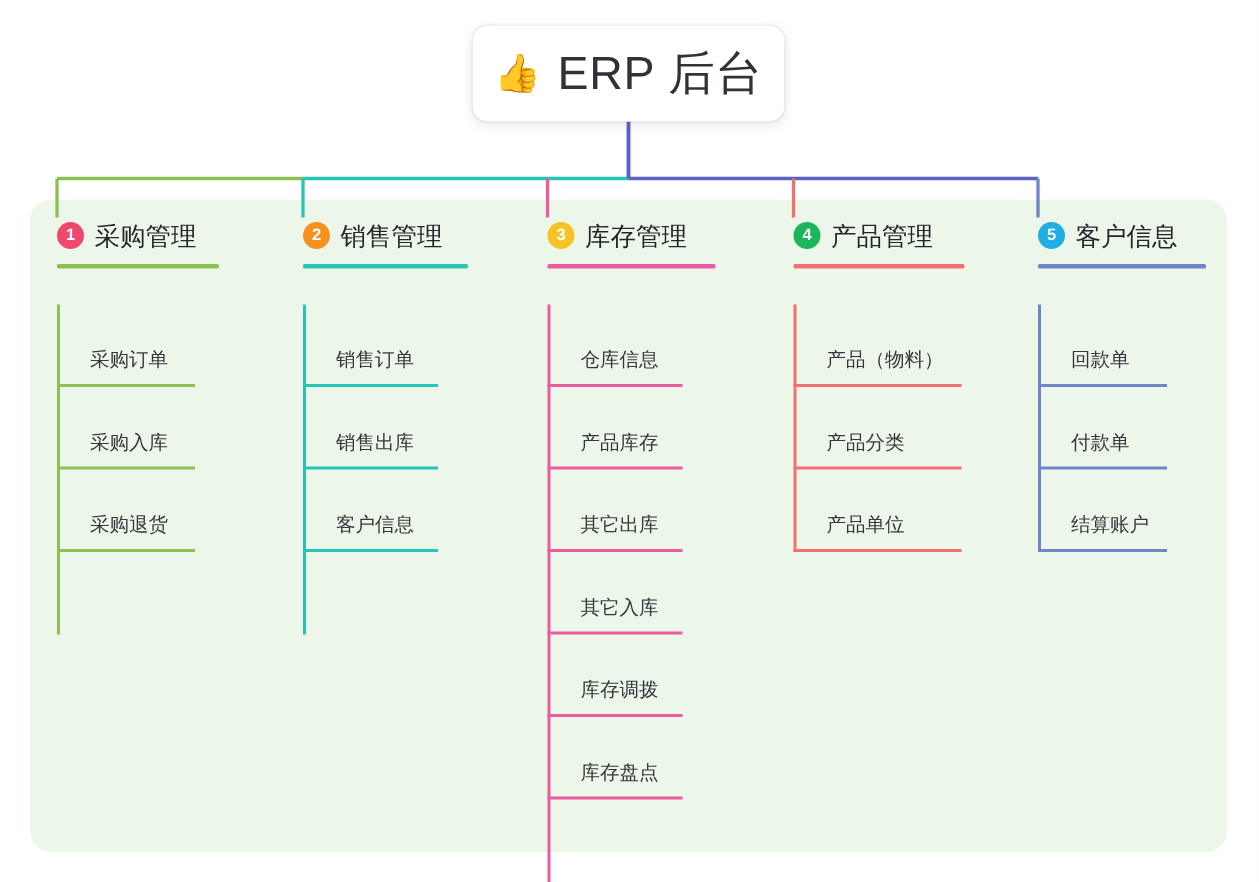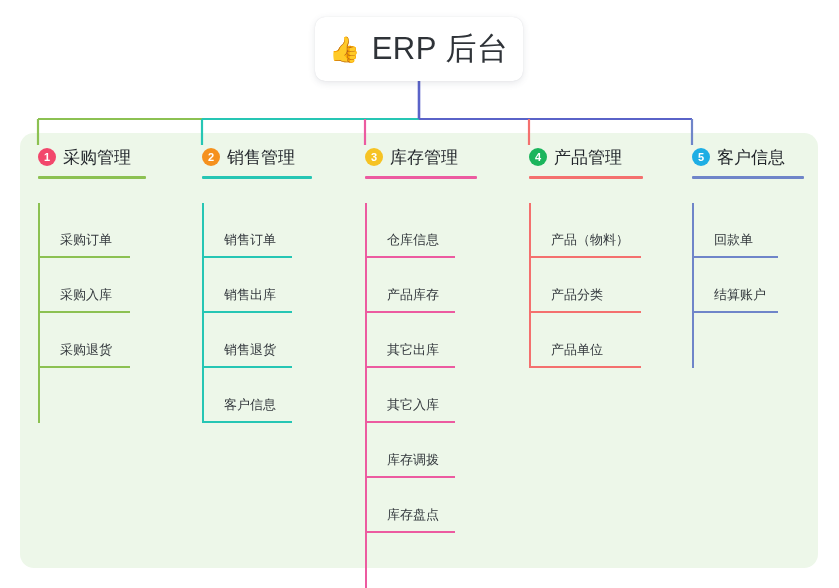--- a/index.html
+++ b/index.html
@@ -196,24 +196,20 @@
           <div class="spine" style="background: rgb(38, 198, 180); height: 220px;"></div>
           <div class="leaf">
             <span class="leaf-label">销售订单</span>
             <div class="leaf-rule" style="width: 90px; background: rgb(38, 198, 180);"></div>
           </div>
           <div class="leaf">
             <span class="leaf-label">销售出库</span>
             <div class="leaf-rule" style="width: 90px; background: rgb(38, 198, 180);"></div>
           </div>
           <div class="leaf">
-            <span class="leaf-label">销售退货</span>
-            <div class="leaf-rule" style="width: 90px; background: rgb(38, 198, 180);"></div>
-          </div>
-          <div class="leaf">
             <span class="leaf-label">客户信息</span>
             <div class="leaf-rule" style="width: 90px; background: rgb(38, 198, 180);"></div>
           </div>
         </div>
       </div>
       <div class="column" style="left: 365px;">
         <div class="col-head">
           <span class="badge" style="background: rgb(246, 195, 36);">3</span>
           <span class="col-title">库存管理</span>
           <div class="head-rule" style="width: 112px; background: rgb(236, 91, 160);"></div>
@@ -274,20 +270,24 @@
           <span class="col-title">客户信息</span>
           <div class="head-rule" style="width: 112px; background: rgb(111, 133, 201);"></div>
         </div>
         <div class="leaves">
           <div class="spine" style="background: rgb(111, 133, 201); height: 165px;"></div>
           <div class="leaf">
             <span class="leaf-label">回款单</span>
             <div class="leaf-rule" style="width: 86px; background: rgb(111, 133, 201);"></div>
           </div>
           <div class="leaf">
+            <span class="leaf-label">付款单</span>
+            <div class="leaf-rule" style="width: 86px; background: rgb(111, 133, 201);"></div>
+          </div>
+          <div class="leaf">
             <span class="leaf-label">结算账户</span>
             <div class="leaf-rule" style="width: 86px; background: rgb(111, 133, 201);"></div>
           </div>
         </div>
       </div>
     </div>
 
 </div>
 
 </body></html>

